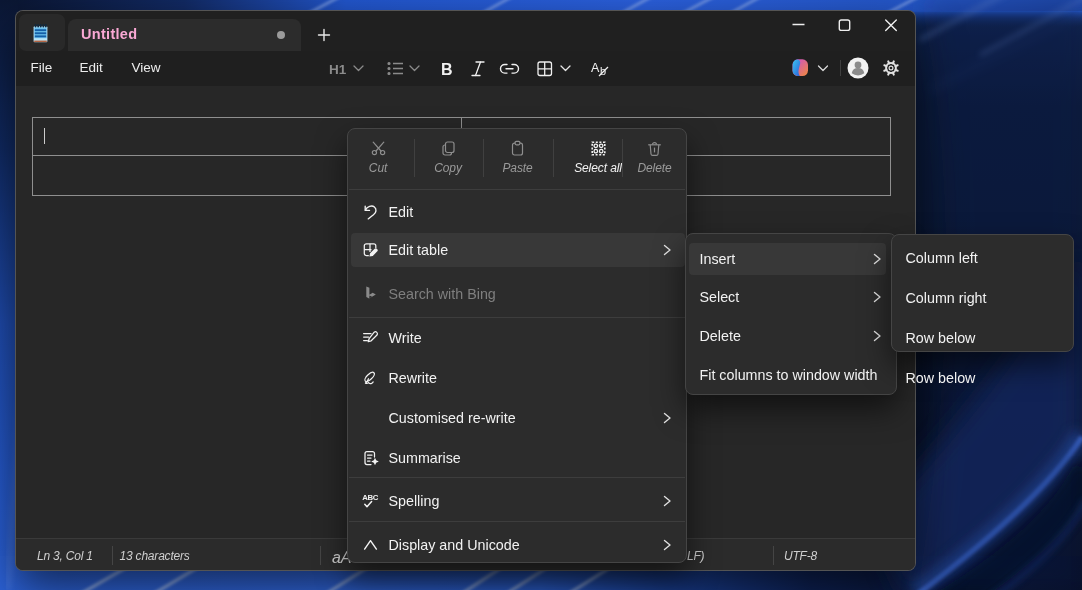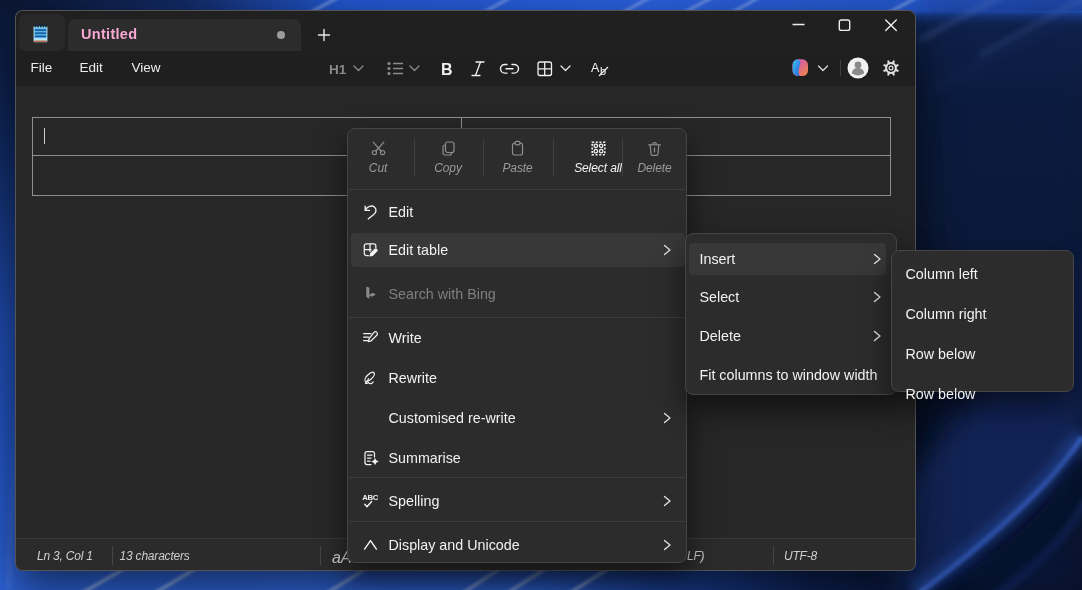--- a/index.html
+++ b/index.html
@@ -462,21 +462,21 @@
     <span class="txt2">Delete</span>
     <svg class="chev" viewBox="0 0 10 12">
           <path d="M2.5 1.5 L8 6 L2.5 10.5" stroke="#e0e0e0" stroke-width="1.4" fill="none" stroke-linecap="round" stroke-linejoin="round"></path>
         </svg>
   </div>
   <div class="mi" style="top:121px; height:40px">
     <span class="txt2">Fit columns to window width</span>
   </div>
 </div>
 
-<div id="sub2" class="menu sub" style="left:891px; top:250px; width:183px; height:142px">
+<div id="sub2" class="menu sub" style="left:891px; top:234px; width:183px; height:118px">
   <div class="mi" style="top:3px; height:40px">
         <span class="txt2">Column left</span>
       </div>
   <div class="mi" style="top:43px; height:40px">
         <span class="txt2">Column right</span>
       </div>
   <div class="mi" style="top:83px; height:40px">
         <span class="txt2">Row below</span>
       </div>
   <div class="mi" style="top:123px; height:40px">

